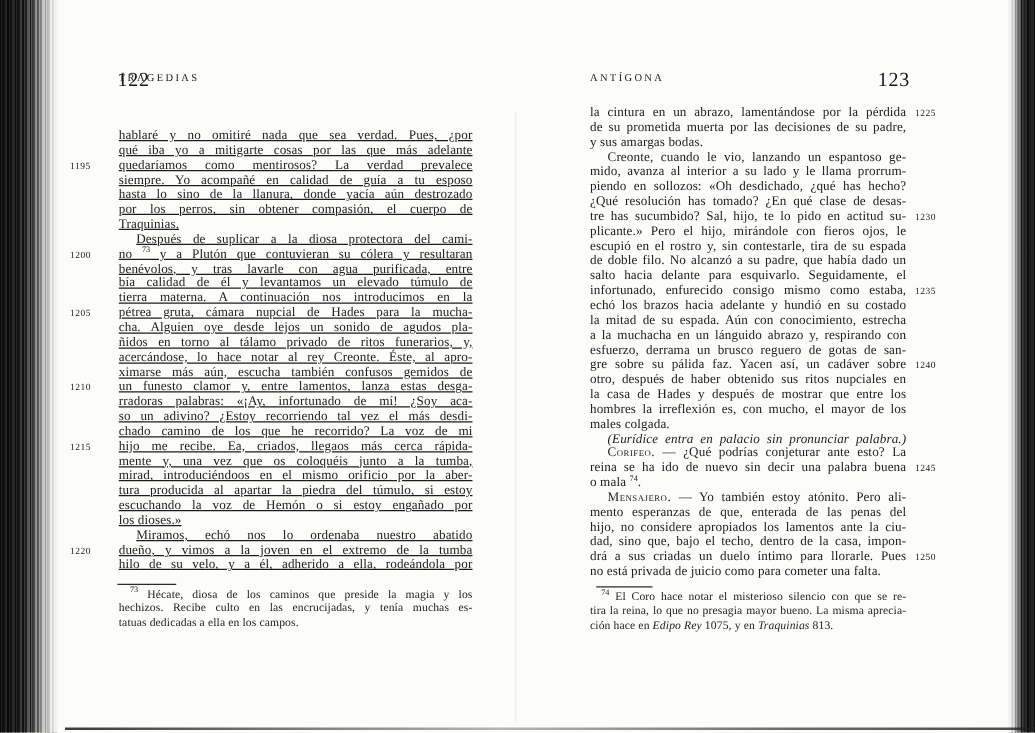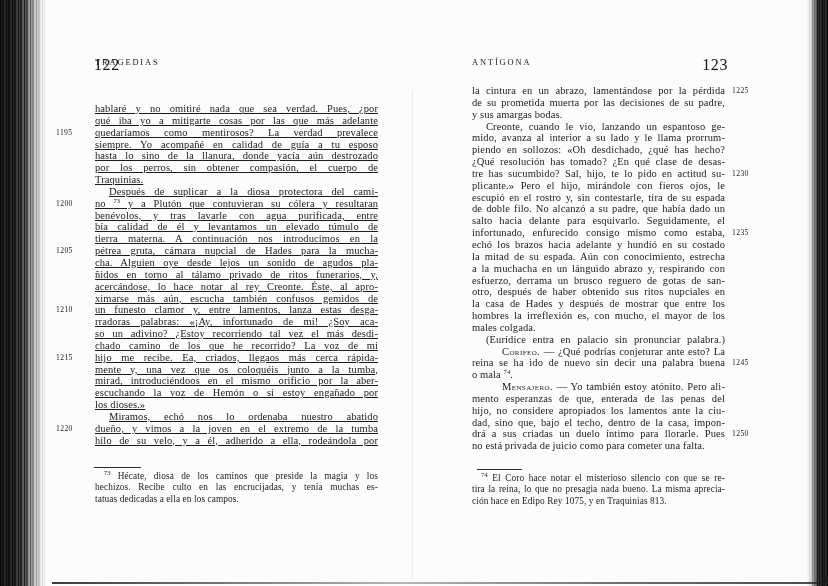--- a/index.html
+++ b/index.html
@@ -61,23 +61,23 @@
   #left-fn{position:absolute;left:95px;top:471px;width:283px;z-index:2;}
   #right-fn{position:absolute;left:472px;top:473px;width:253px;z-index:2;}
   .fl{
     position:relative;height:11.4px;line-height:11.4px;font-size:9.3px;
     text-align:justify;text-align-last:justify;-moz-text-align-last:justify;
     letter-spacing:0.1px;
   }
   .fl.last{text-align-last:left;-moz-text-align-last:left;}
   .fl.ind{text-indent:9px;}
   
-  .sc{font-variant:small-caps;letter-spacing:0.4px;margin-left:16px;}
+  .sc{font-variant:small-caps;letter-spacing:0.4px;}
   .su{font-size:6.6px;vertical-align:super;line-height:0;letter-spacing:0;}
-  .it{margin-top:34px;}
+  .it{font-style:italic;margin-top:34px;}
 </style>
 </head>
 <body>
 
 <div id="edge-left"></div>
 <div id="edge-right"></div>
 <div id="bottom-edge"></div>
 <div id="gutter-line"></div>
 
 <div class="hdr" id="left-hdr">
@@ -102,20 +102,21 @@
     <div class="bl">ñidos en torno al tálamo privado de ritos funerarios, y,</div>
     <div class="bl">acercándose, lo hace notar al rey Creonte. Éste, al apro-</div>
     <div class="bl">ximarse más aún, escucha también confusos gemidos de</div>
     <div class="bl">un funesto clamor y, entre lamentos, lanza estas desga-<span class="num nl">1210</span></div>
     <div class="bl">rradoras palabras: «¡Ay, infortunado de mí! ¿Soy aca-</div>
     <div class="bl">so un adivino? ¿Estoy recorriendo tal vez el más desdi-</div>
     <div class="bl">chado camino de los que he recorrido? La voz de mi</div>
     <div class="bl">hijo me recibe. Ea, criados, llegaos más cerca rápida-<span class="num nl">1215</span></div>
     <div class="bl">mente y, una vez que os coloquéis junto a la tumba,</div>
     <div class="bl">mirad, introduciéndoos en el mismo orificio por la aber-</div>
+    <div class="bl">tura producida al apartar la piedra del túmulo, si estoy</div>
     <div class="bl">escuchando la voz de Hemón o si estoy engañado por</div>
     <div class="bl last">los dioses.»</div>
     <div class="bl ind">Miramos, echó nos lo ordenaba nuestro abatido</div>
     <div class="bl">dueño, y vimos a la joven en el extremo de la tumba<span class="num nl">1220</span></div>
     <div class="bl">hilo de su velo, y a él, adherido a ella, rodeándola por</div>
   </div>
 <div class="fnrule" id="left-rule"></div>
 <div id="left-fn">
     <div class="fl ind"><span class="su">73</span> Hécate, diosa de los caminos que preside la magia y los</div>
     <div class="fl">hechizos. Recibe culto en las encrucijadas, y tenía muchas es-</div>
@@ -137,33 +138,34 @@
     <div class="bl">tre has sucumbido? Sal, hijo, te lo pido en actitud su-<span class="num nr">1230</span></div>
     <div class="bl">plicante.» Pero el hijo, mirándole con fieros ojos, le</div>
     <div class="bl">escupió en el rostro y, sin contestarle, tira de su espada</div>
     <div class="bl">de doble filo. No alcanzó a su padre, que había dado un</div>
     <div class="bl">salto hacia delante para esquivarlo. Seguidamente, el</div>
     <div class="bl">infortunado, enfurecido consigo mismo como estaba,<span class="num nr">1235</span></div>
     <div class="bl">echó los brazos hacia adelante y hundió en su costado</div>
     <div class="bl">la mitad de su espada. Aún con conocimiento, estrecha</div>
     <div class="bl">a la muchacha en un lánguido abrazo y, respirando con</div>
     <div class="bl">esfuerzo, derrama un brusco reguero de gotas de san-</div>
+    <div class="bl">gre sobre su pálida faz. Yacen así, un cadáver sobre<span class="num nr">1240</span></div>
     <div class="bl">otro, después de haber obtenido sus ritos nupciales en</div>
     <div class="bl">la casa de Hades y después de mostrar que entre los</div>
     <div class="bl">hombres la irreflexión es, con mucho, el mayor de los</div>
     <div class="bl last">males colgada.</div>
     <div class="bl ind"><span class="it">(Eurídice entra en palacio sin pronunciar palabra.)</span></div>
     <div class="bl ind"><span class="sc">Corifeo.</span> — ¿Qué podrías conjeturar ante esto? La</div>
     <div class="bl">reina se ha ido de nuevo sin decir una palabra buena<span class="num nr">1245</span></div>
     <div class="bl last">o mala <span class="su">74</span>.</div>
     <div class="bl ind"><span class="sc">Mensajero.</span> — Yo también estoy atónito. Pero ali-</div>
     <div class="bl">mento esperanzas de que, enterada de las penas del</div>
     <div class="bl">hijo, no considere apropiados los lamentos ante la ciu-</div>
     <div class="bl">dad, sino que, bajo el techo, dentro de la casa, impon-</div>
     <div class="bl">drá a sus criadas un duelo íntimo para llorarle. Pues<span class="num nr">1250</span></div>
     <div class="bl last">no está privada de juicio como para cometer una falta.</div>
   </div>
 <div class="fnrule" id="right-rule"></div>
 <div id="right-fn">
     <div class="fl ind"><span class="su">74</span> El Coro hace notar el misterioso silencio con que se re-</div>
-    <div class="fl">tira la reina, lo que no presagia nada bueno. La misma aprecia-</div>
+    <div class="fl">tira la reina, lo que no presagia mayor bueno. La misma aprecia-</div>
     <div class="fl last">ción hace en <span class="it">Edipo Rey</span> 1075, y en <span class="it">Traquinias</span> 813.</div>
   </div>
 
 </body></html>

